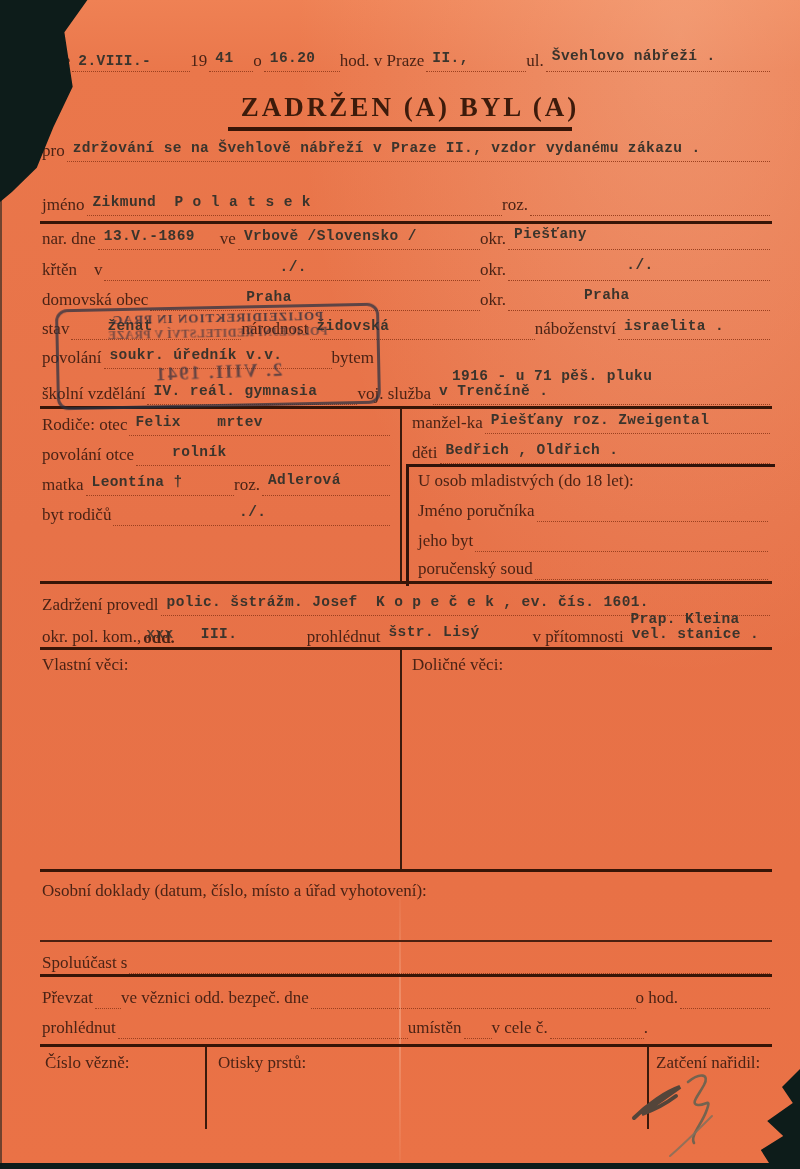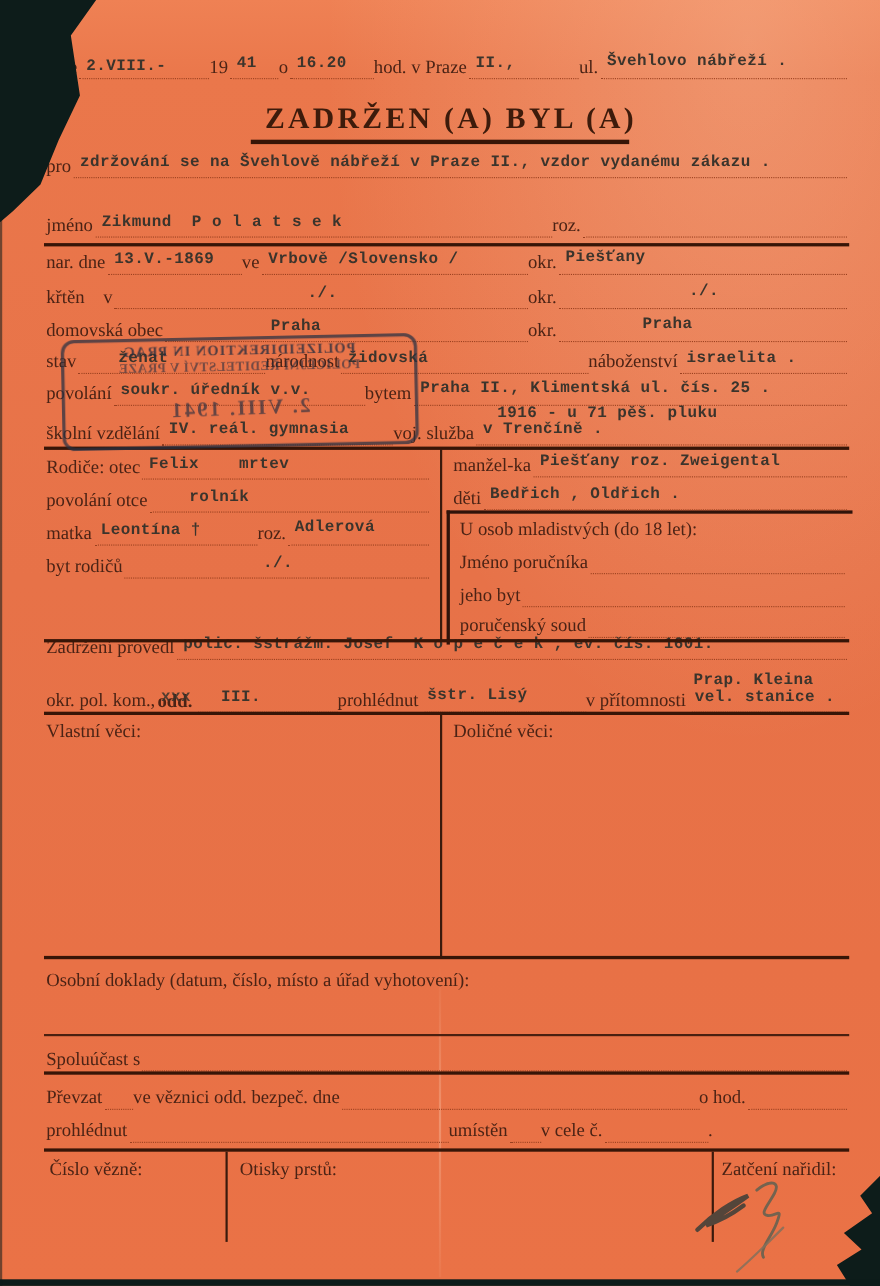--- a/index.html
+++ b/index.html
@@ -163,23 +163,20 @@
         <span class="t raise2">israelita .</span>
       </span>
   </div>
 
   <div class="frow" style="top:349px">
     <span class="lbl">povolání</span>
     <span class="blank" style="width:218px">
         <span class="t raise2">soukr. úředník v.v.</span>
       </span>
     <span class="lbl">bytem</span>
-    <span class="blank grow">
-        <span class="t raise">Praha II., Klimentská ul. čís. 25 .</span>
-      </span>
   </div>
 
   <div class="frow" style="top:369px;left:452px">
     <span class="t">1916 - u 71 pěš. pluku</span>
   </div>
 
   <div class="frow" style="top:385px">
     <span class="lbl">školní vzdělání</span>
     <span class="blank" style="width:200px">
         <span class="t raise2">IV. reál. gymnasia</span>
@@ -252,21 +249,21 @@
   <div class="mrow" style="top:560px">
     <span class="lbl">poručenský soud</span>
     <span class="blank grow"></span>
   </div>
   <div class="mrow" style="top:532px">
     <span class="lbl">jeho byt</span>
     <span class="blank grow"></span>
   </div>
   <div class="hrule" style="top:581px"></div>
 
-  <div class="frow" style="top:580px">
+  <div class="frow" style="top:596px">
     <span class="lbl">Zadržení provedl</span>
     <span class="blank grow">
         <span class="t raise2">polic. šstrážm. Josef  K o p e č e k , ev. čís. 1601.</span>
       </span>
   </div>
   <div class="frow" style="top:612px;left:600px;justify-content:center">
     <span class="t">Prap. Kleina</span>
   </div>
   <div class="frow" style="top:628px">
     <span class="lbl">okr. pol. kom.,</span>

